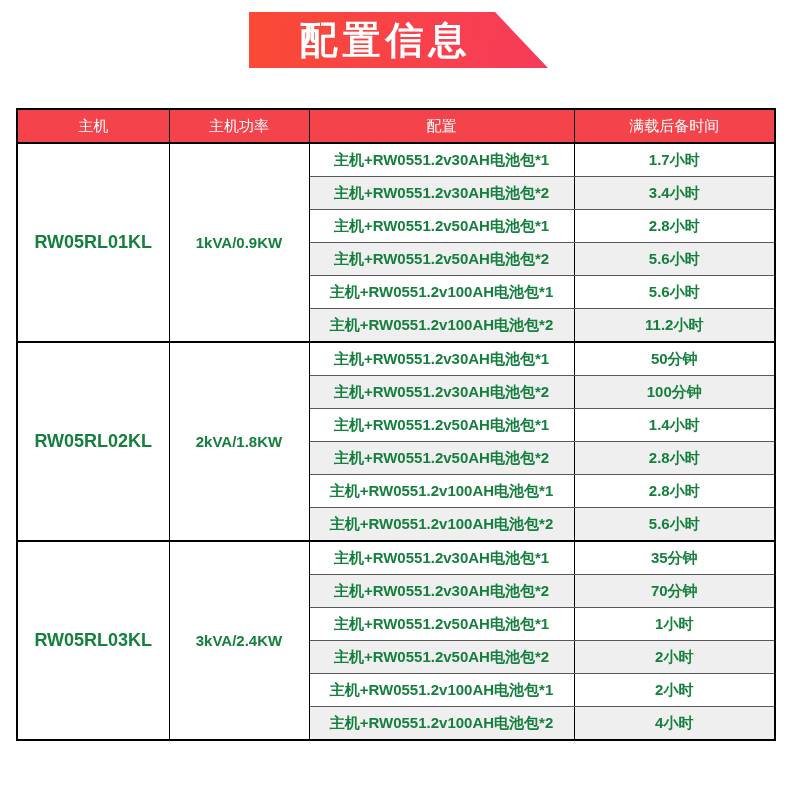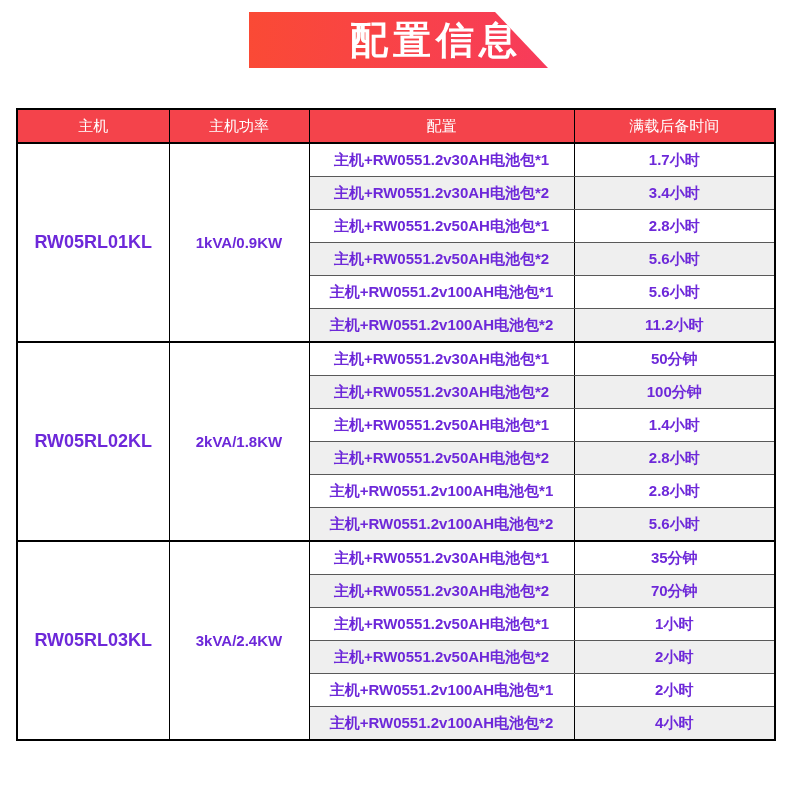--- a/index.html
+++ b/index.html
@@ -6,42 +6,42 @@
   body{
     width:790px;height:809px;position:relative;background:#ffffff;
     font-family:"Liberation Sans","DejaVu Sans",sans-serif;
     -webkit-font-smoothing:antialiased;
   }
   
   .banner{
     position:absolute;left:249px;top:12px;width:299px;height:56px;
     background:linear-gradient(95deg,#fa4a35 0%,#f73b5b 100%);
     clip-path:polygon(0 0,82.3% 0,100% 100%,0 100%);
-    display:flex;align-items:center;justify-content:flex-end;
+    display:flex;align-items:center;justify-content:center;
   }
   .banner-title{
     color:#ffffff;font-size:38px;font-weight:bold;letter-spacing:5px;
     padding-right:26px;line-height:1;
   }
   
   table.spec{
     position:absolute;left:16px;top:108px;width:758px;
     border-collapse:collapse;table-layout:fixed;
     border:2px solid #000000;
   }
   table.spec th{
     height:30px;background:#f4434b;color:#ffffff;
     font-size:15px;font-weight:normal;text-align:center;
     border-left:1px solid #000;border-right:1px solid #000;
     border-bottom:2px solid #000;
     margin-top:15px;
   }
   table.spec td{
     height:32px;text-align:center;vertical-align:middle;
-    font-size:15px;font-weight:bold;color:#6d28d9;
+    font-size:15px;font-weight:bold;color:#15803d;
     border-top:1px solid #595959;border-bottom:1px solid #595959;
     border-left:1px solid #000;border-right:1px solid #000;
     background:#ffffff;padding:0 16px;
     white-space:nowrap;overflow:hidden;
   }
   table.spec td.alt{background:#efefef;}
   table.spec td.host{font-size:18px;}
   table.spec tr.group-start td{border-top:2px solid #000;}
 </style>
 </head>

